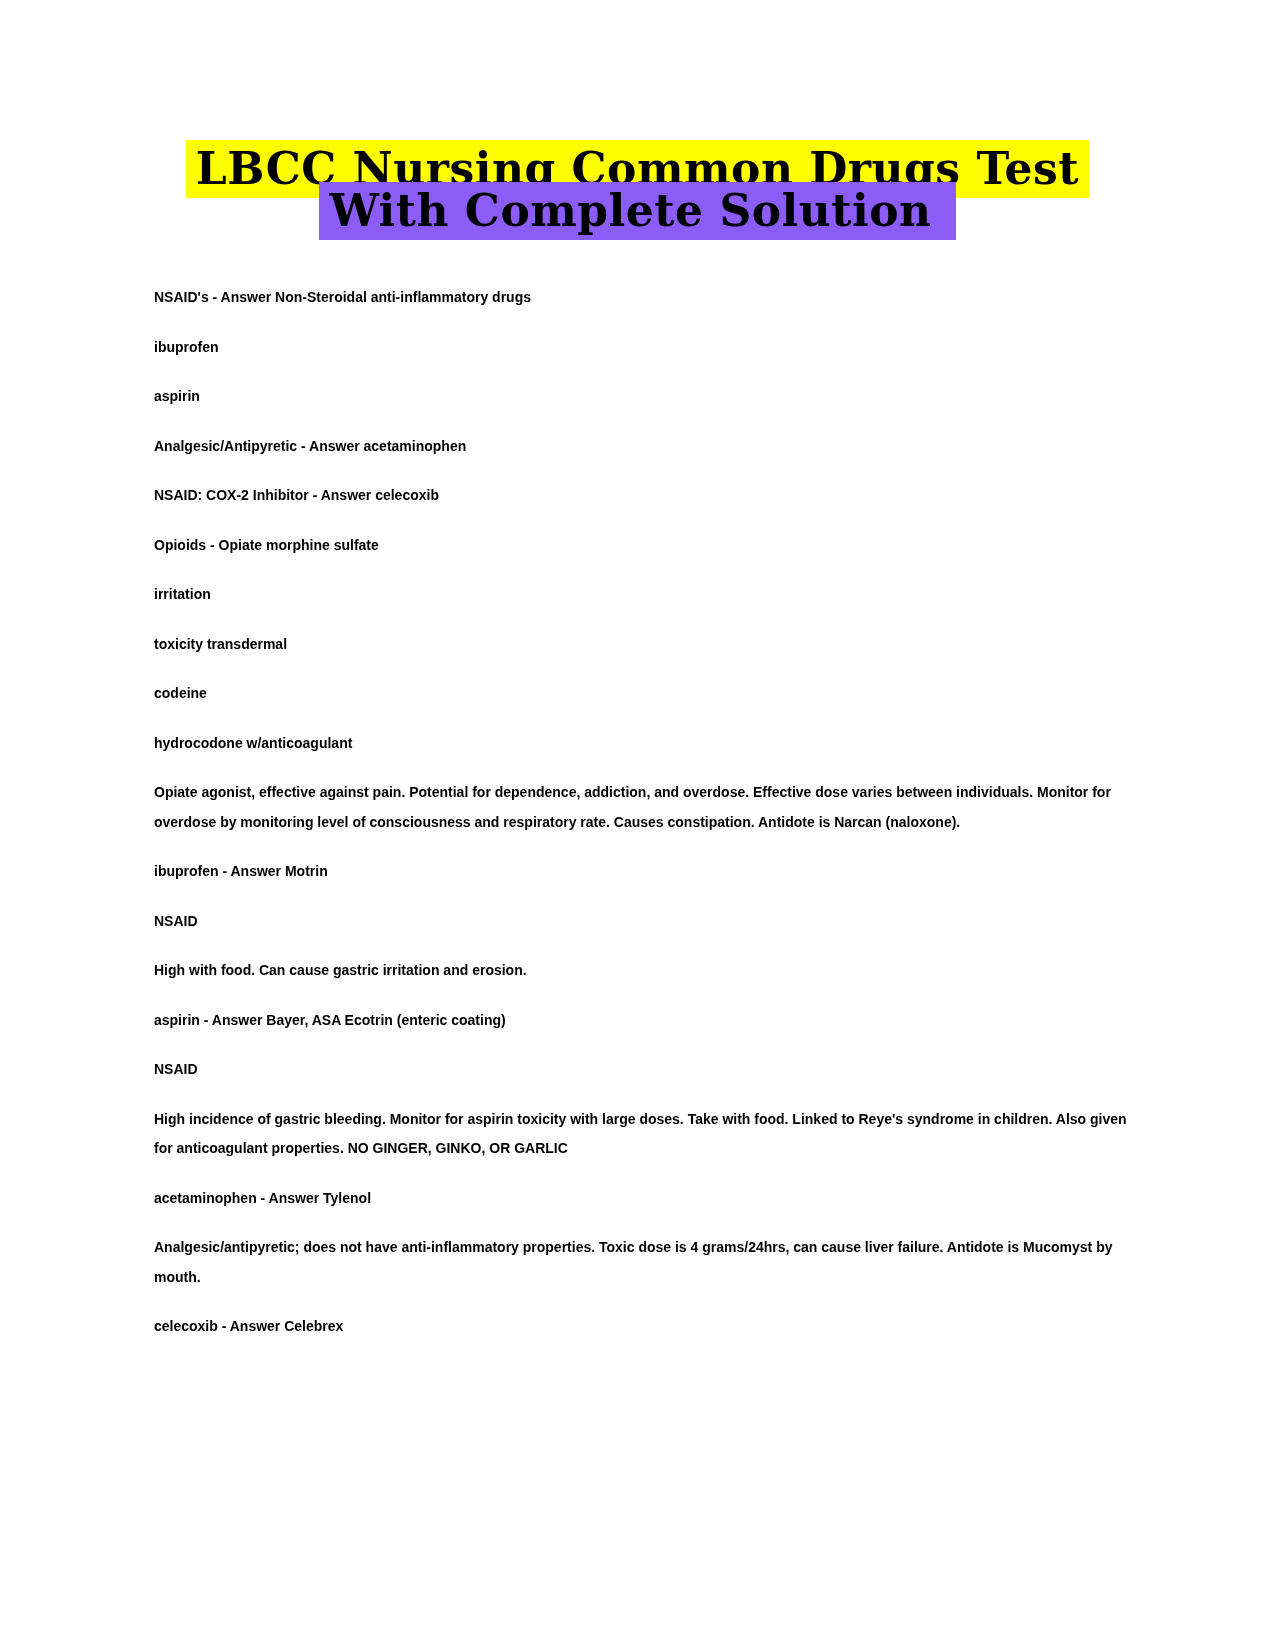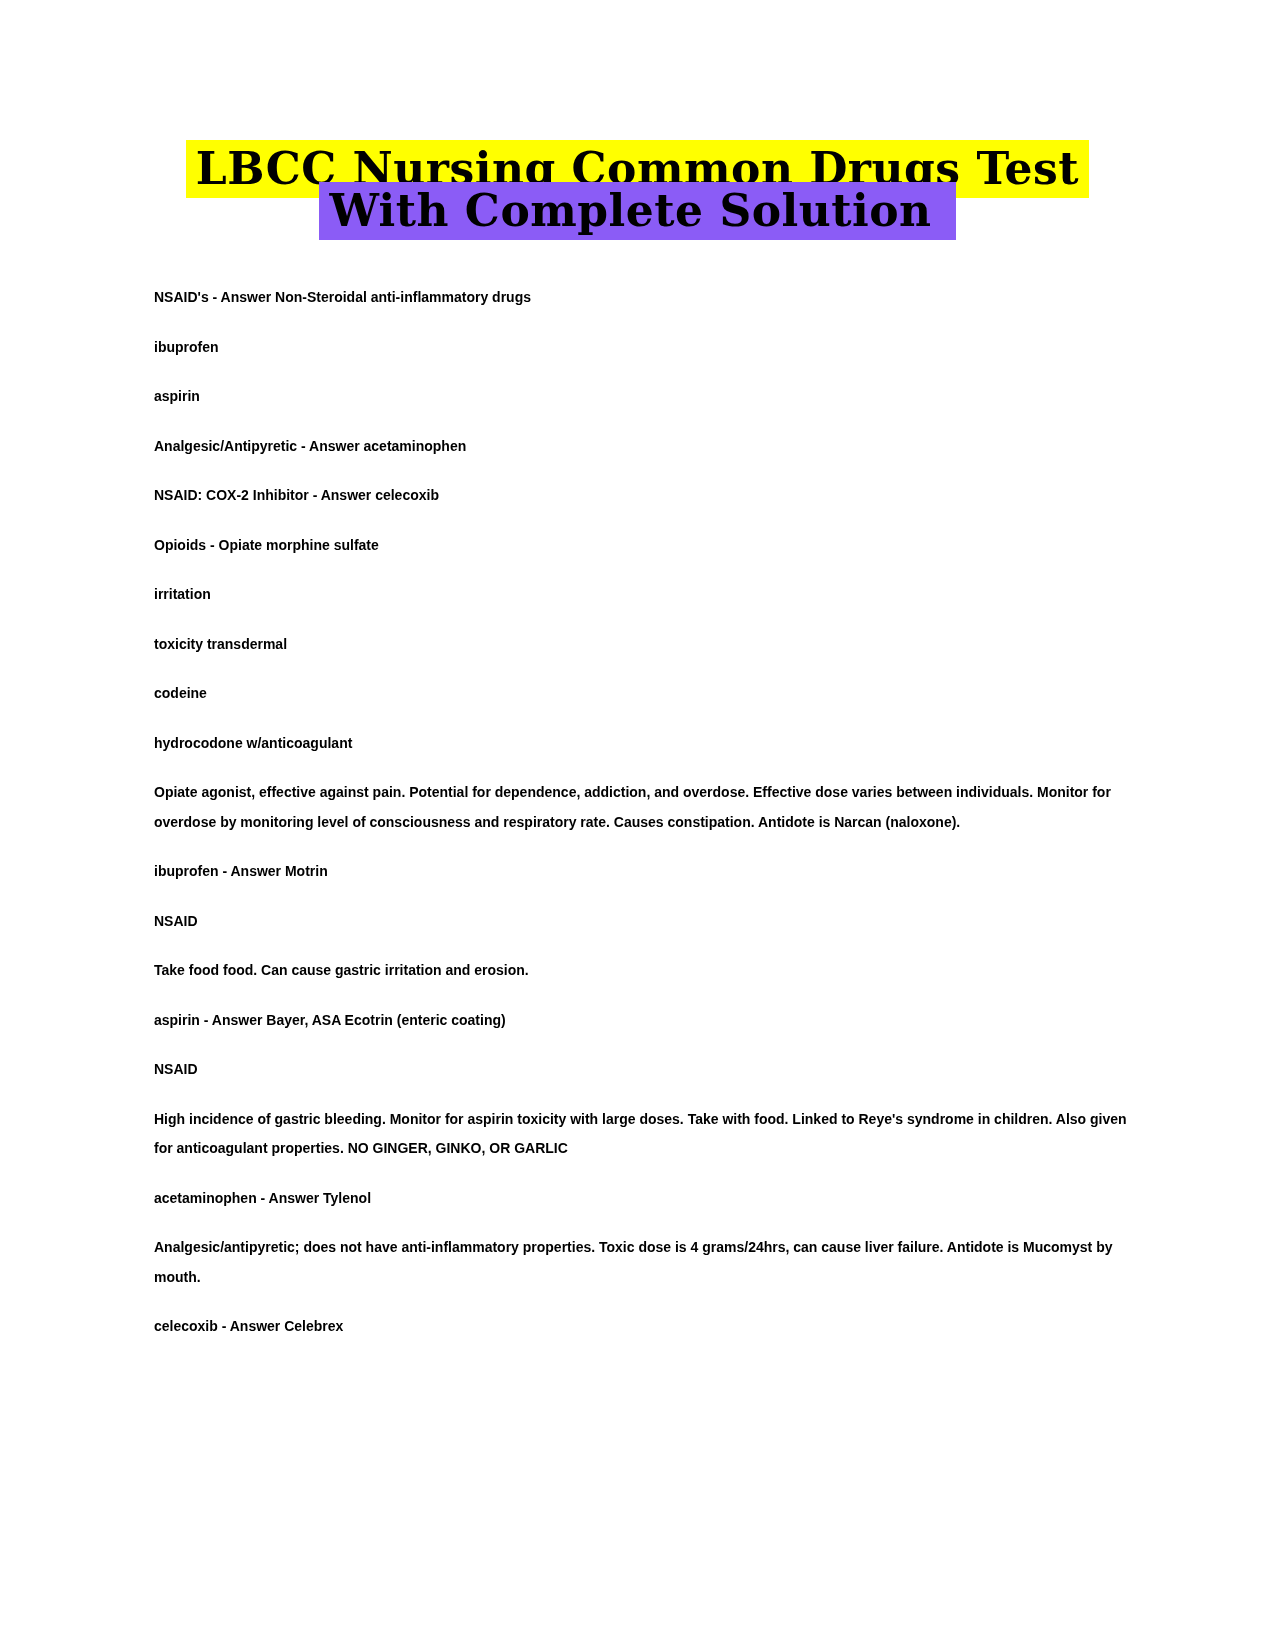--- a/index.html
+++ b/index.html
@@ -49,21 +49,21 @@
     <p class="para">Analgesic/Antipyretic - Answer acetaminophen</p>
     <p class="para">NSAID: COX-2 Inhibitor - Answer celecoxib</p>
     <p class="para">Opioids - Opiate morphine sulfate</p>
     <p class="para">irritation</p>
     <p class="para">toxicity transdermal</p>
     <p class="para">codeine</p>
     <p class="para">hydrocodone w/anticoagulant</p>
     <p class="para">Opiate agonist, effective against pain. Potential for dependence, addiction, and overdose. Effective dose varies between individuals. Monitor for overdose by monitoring level of consciousness and respiratory rate. Causes constipation. Antidote is Narcan (naloxone).</p>
     <p class="para">ibuprofen - Answer Motrin</p>
     <p class="para">NSAID</p>
-    <p class="para">Take food food. Can cause gastric irritation and erosion.</p>
+    <p class="para">High with food. Can cause gastric irritation and erosion.</p>
     <p class="para">aspirin - Answer Bayer, ASA Ecotrin (enteric coating)</p>
     <p class="para">NSAID</p>
     <p class="para">High incidence of gastric bleeding. Monitor for aspirin toxicity with large doses. Take with food. Linked to Reye's syndrome in children. Also given for anticoagulant properties. NO GINGER, GINKO, OR GARLIC</p>
     <p class="para">acetaminophen - Answer Tylenol</p>
     <p class="para">Analgesic/antipyretic; does not have anti-inflammatory properties. Toxic dose is 4 grams/24hrs, can cause liver failure. Antidote is Mucomyst by mouth.</p>
     <p class="para">celecoxib - Answer Celebrex</p>
   </div>
 </div>
 
 </body></html>

